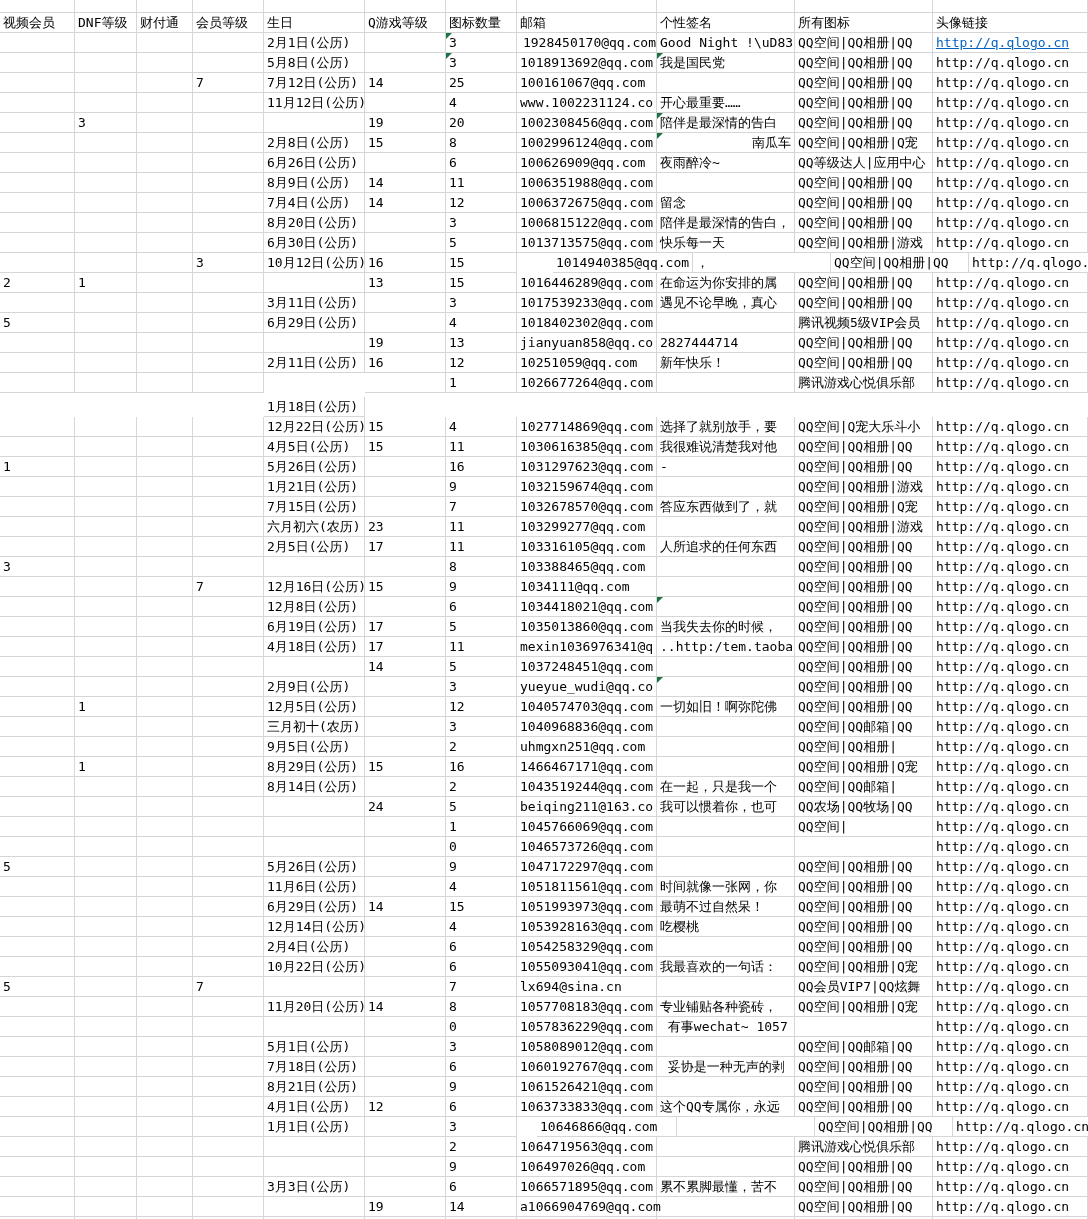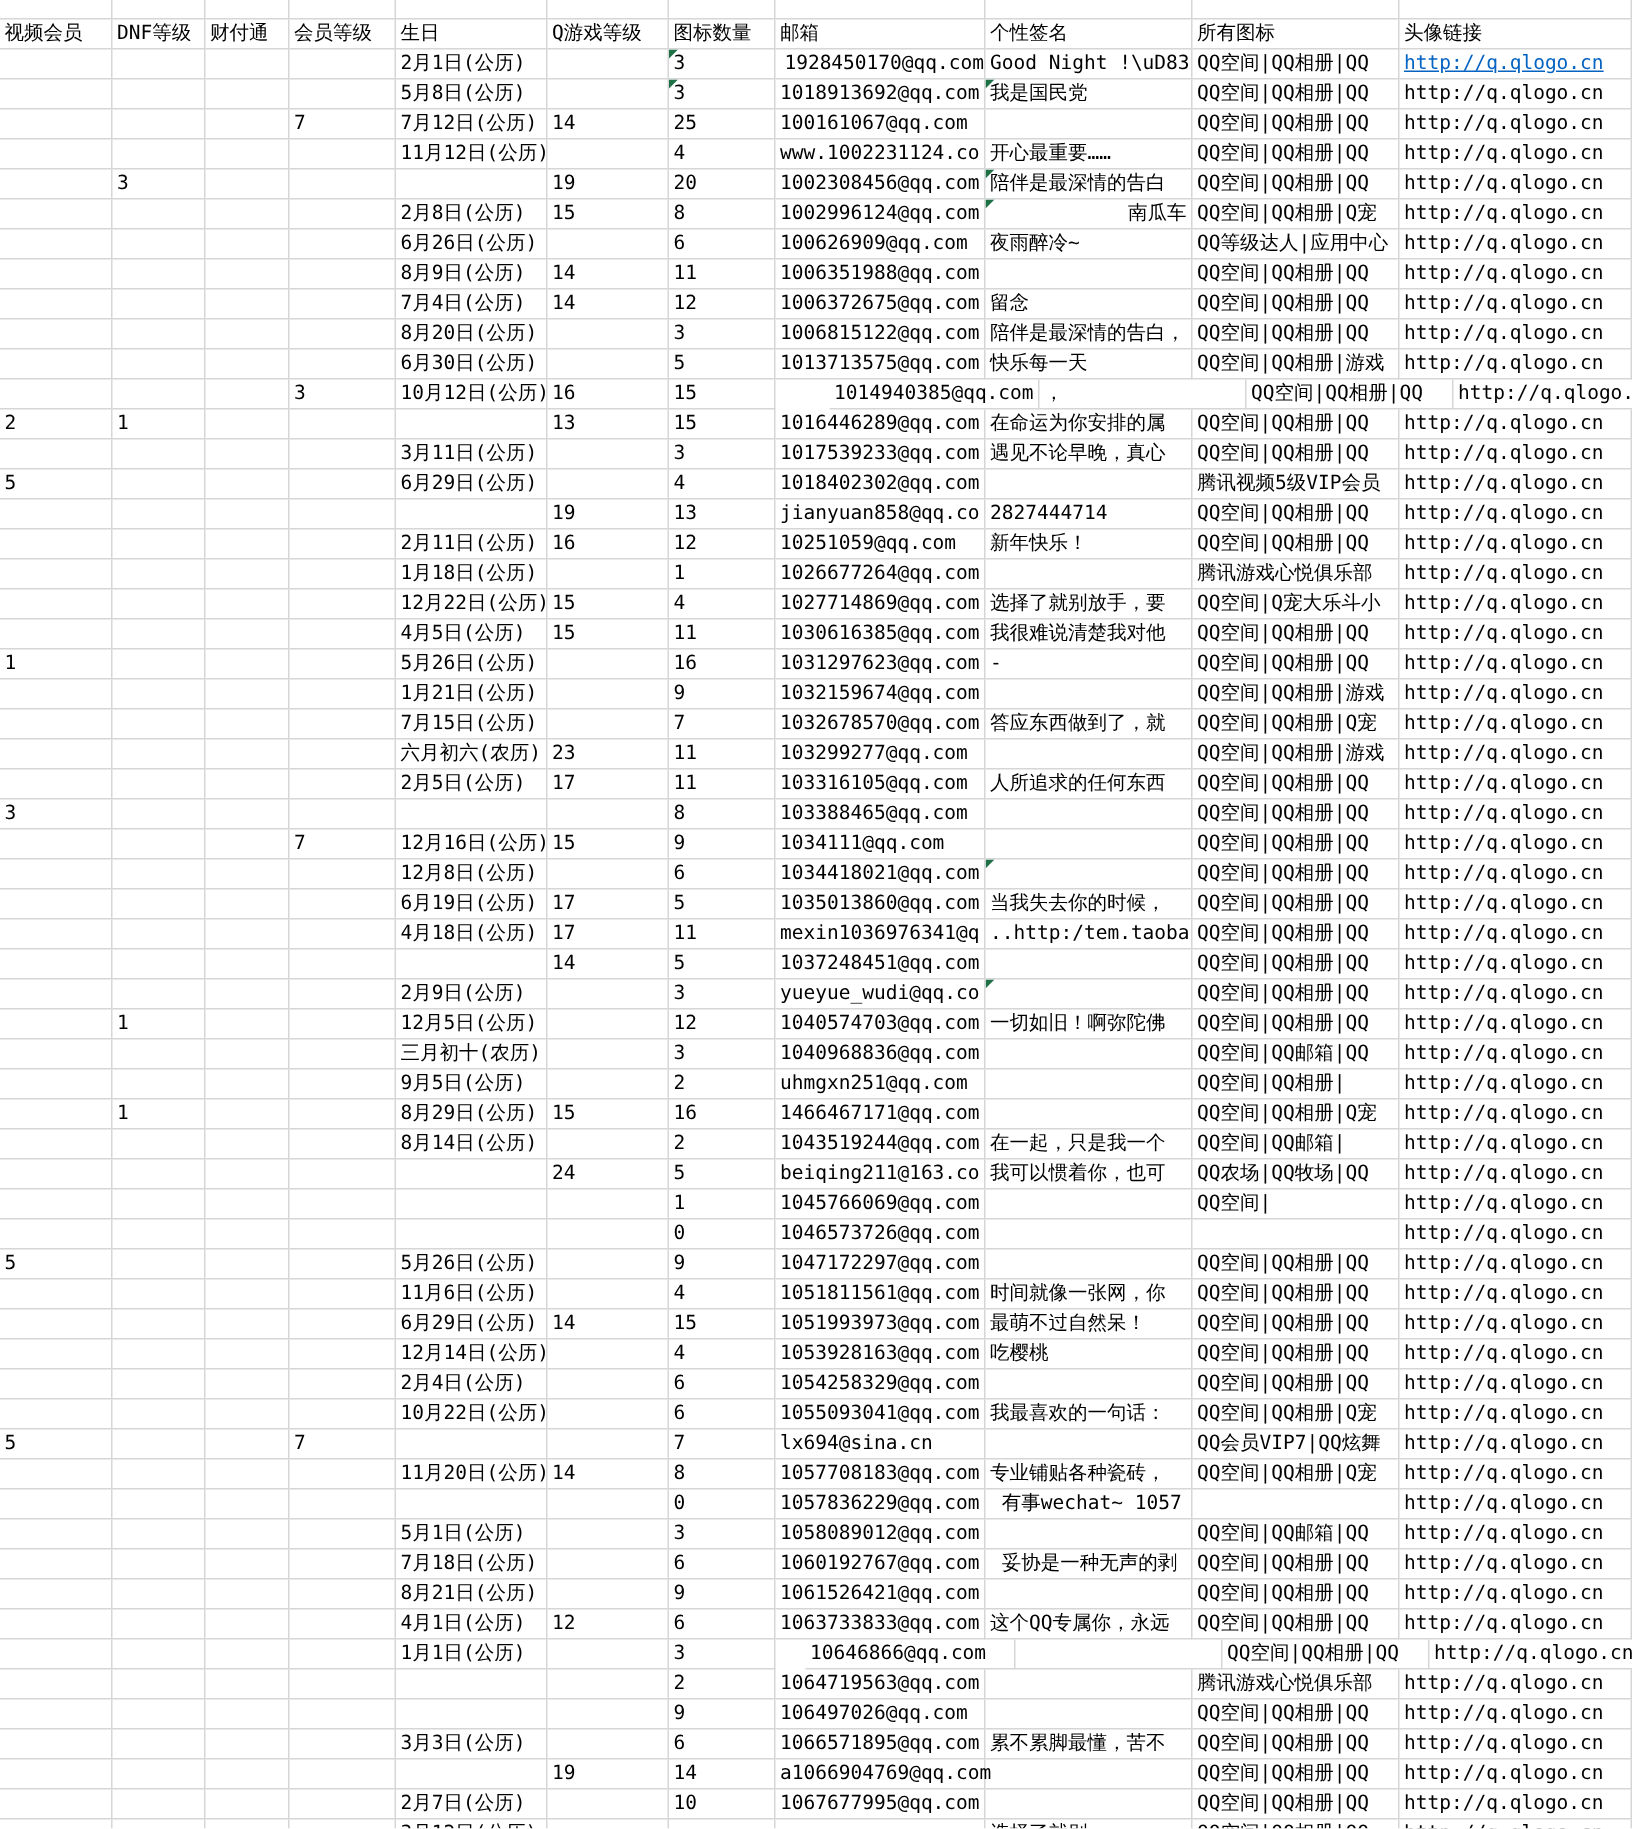--- a/index.html
+++ b/index.html
@@ -287,21 +287,21 @@
         <div class="cell" style="width: 140px;">10251059@qq.com</div>
         <div class="cell" style="width: 138px;">新年快乐！</div>
         <div class="cell" style="width: 138px;">QQ空间|QQ相册|QQ</div>
         <div class="cell" style="width: 155px;">http://q.qlogo.cn</div>
       </div>
       <div class="row">
         <div class="cell" style="width: 75px;"></div>
         <div class="cell" style="width: 62px;"></div>
         <div class="cell" style="width: 56px;"></div>
         <div class="cell" style="width: 71px;"></div>
-        <div class="cell" style="width: 101px;">1月18日(公历)</div>
+        <div class="cell" style="width: 101px; margin-top: 24px;">1月18日(公历)</div>
         <div class="cell" style="width: 81px;"></div>
         <div class="cell" style="width: 71px;">1</div>
         <div class="cell noclip" style="width: 140px;">1026677264@qq.com</div>
         <div class="cell" style="width: 138px;"></div>
         <div class="cell" style="width: 138px;">腾讯游戏心悦俱乐部</div>
         <div class="cell" style="width: 155px;">http://q.qlogo.cn</div>
       </div>
       <div class="row">
         <div class="cell" style="width: 75px;"></div>
         <div class="cell" style="width: 62px;"></div>

